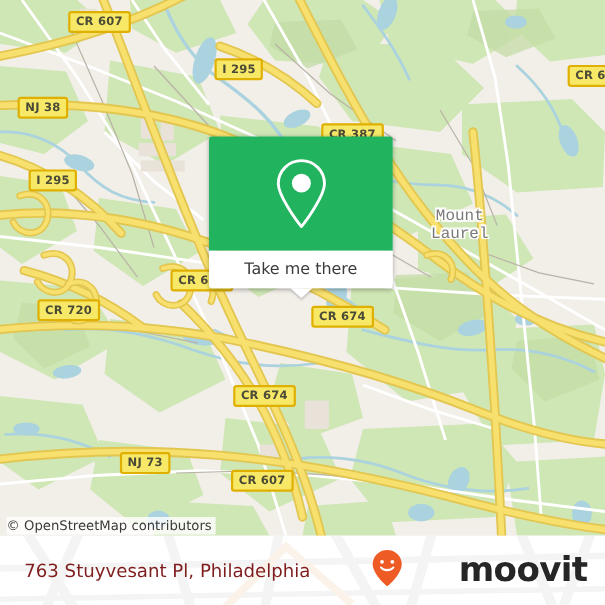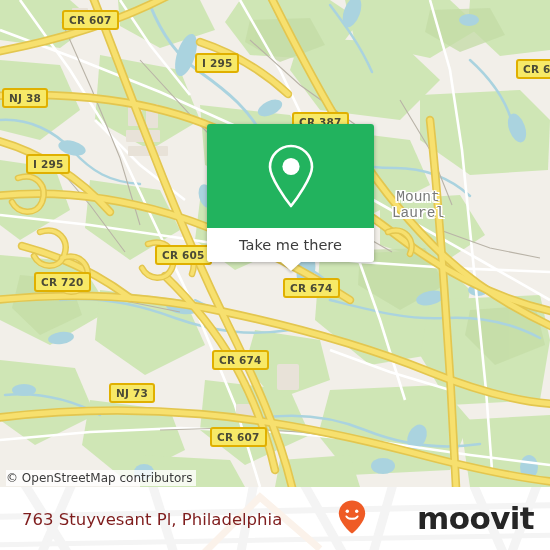--- a/index.html
+++ b/index.html
@@ -60,21 +60,21 @@
       -1.5px -1.5px 0 #fff,  1.5px -1.5px 0 #fff,
       -1.5px  1.5px 0 #fff,  1.5px  1.5px 0 #fff,
       -1.5px 0 0 #fff, 1.5px 0 0 #fff,
       0 -1.5px 0 #fff, 0 1.5px 0 #fff;
     pointer-events: none;
   }
 
   
   #popup {
     position: absolute;
-    left: 207px;
+    left: 190px;
     top: 124px;
     width: 167px;
     box-shadow: 0 1px 4px rgba(0,0,0,0.30);
     border-radius: 3px;
   }
   #popup-header {
     height: 104px;
     background: #22b35e;
     border-top-left-radius: 3px;
     border-top-right-radius: 3px;
@@ -334,28 +334,28 @@
           <path d="M148,244 C166,238 178,252 172,268 C166,282 148,280 142,268"></path>
           <path d="M168,250 C186,244 198,258 192,274"></path>
           <path d="M388,232 C404,226 416,240 410,254"></path>
         </g>
       </g>
     </svg>
 
     <div class="shield" style="left:62px;  top:10px;">CR 607</div>
     <div class="shield" style="left:195px; top:53px;">I 295</div>
     <div class="shield" style="left:516px; top:59px;">CR 674</div>
-    <div class="shield" style="left:2px;  top:88px;">NJ 38</div>
+    <div class="shield" style="left:16px;  top:88px;">NJ 38</div>
     <div class="shield" style="left:292px; top:112px;">CR 387</div>
     <div class="shield" style="left:26px;  top:154px;">I 295</div>
     <div class="shield" style="left:155px; top:245px;">CR 605</div>
     <div class="shield" style="left:34px;  top:272px;">CR 720</div>
     <div class="shield" style="left:283px; top:278px;">CR 674</div>
     <div class="shield" style="left:212px; top:350px;">CR 674</div>
-    <div class="shield" style="left:109px; top:383px;">NJ 73</div>
+    <div class="shield" style="left:109px; top:411px;">NJ 73</div>
     <div class="shield" style="left:210px; top:427px;">CR 607</div>
 
     <div class="place-label" style="left:378px; top:189px; width:80px;">Mount
 Laurel</div>
 
     <div id="popup">
       <div id="popup-header">
         <span>
           <svg width="54" height="66" viewBox="0 0 54 66" xmlns="http://www.w3.org/2000/svg">
             <path d="M27 3 C15.4 3 6 12.4 6 24 C6 34.5 22 57 27 63 C32 57 48 34.5 48 24 C48 12.4 38.6 3 27 3 Z" fill="none" stroke="#ffffff" stroke-width="2.6" stroke-linejoin="round"></path>

